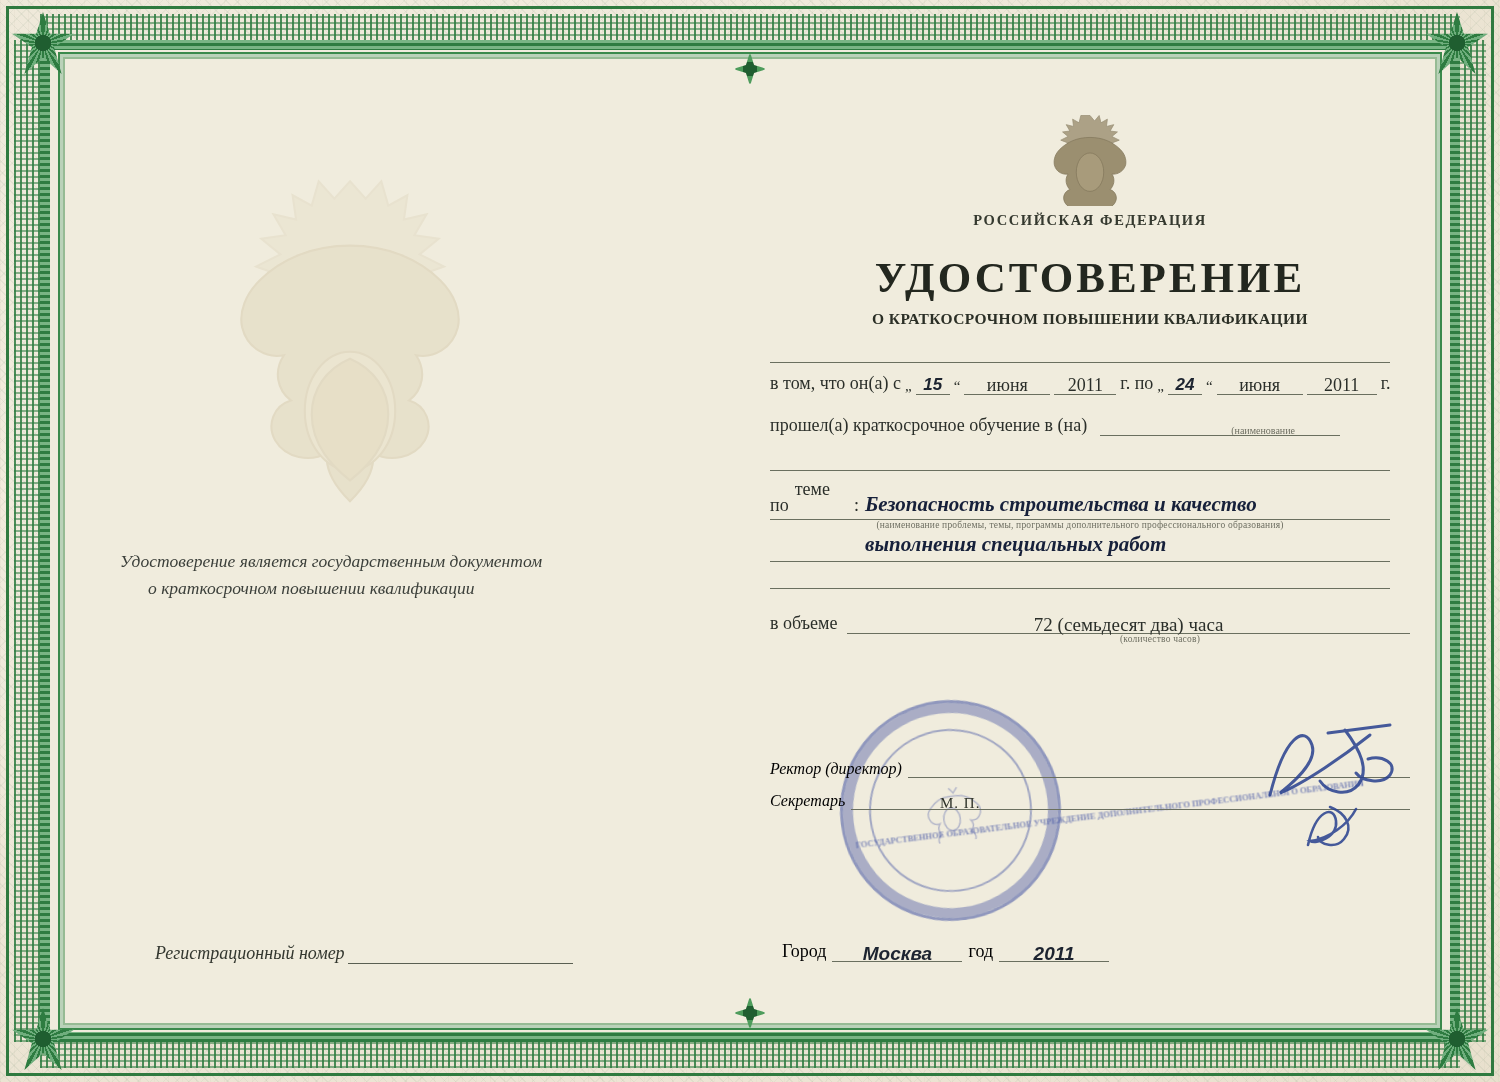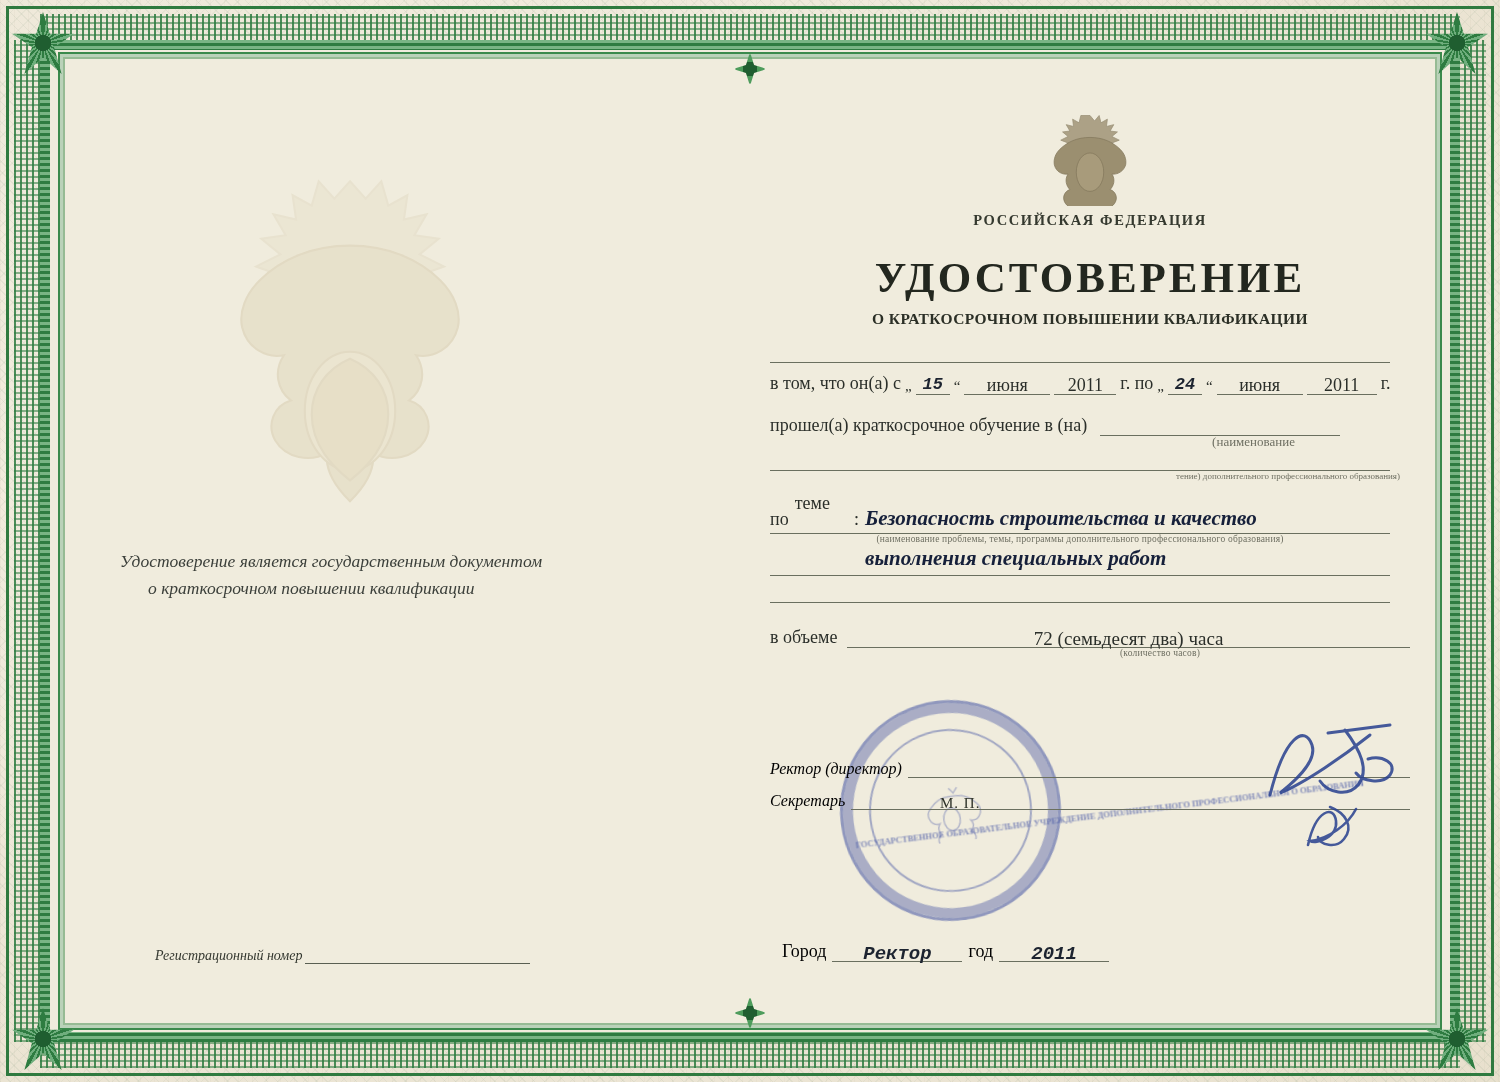--- a/index.html
+++ b/index.html
@@ -94,21 +94,21 @@
 
   
   .left-note{
     position:absolute;left:120px;top:548px;width:500px;
     font-family:"Liberation Serif", serif;
     font-size:17.5px;color:#3b3f3a;line-height:1.55;
     font-style:italic;
   }
   .reg{
     position:absolute;left:155px;bottom:118px;
-    font-size:14px;color:#33372f;font-style:italic;
+    font-size:18px;color:#33372f;font-style:italic;
     display:flex;align-items:flex-end;gap:3px;
   }
   .reg .line{display:inline-block;width:225px;border-bottom:1px solid #5a5f52;height:14px;}
 
   .right-col{
     position:absolute;left:770px;top:110px;width:640px;
     color:#2b2f2a;
   }
   .eagle-small{width:110px;height:96px;margin:0 auto;display:block;opacity:.85;}
   .rf{
@@ -129,21 +129,21 @@
     display:inline-block;border-bottom:1px solid #6a6f5f;height:19px;vertical-align:bottom;
   }
   .hint{
     font-size:9.5px;color:#6e6f62;text-align:center;letter-spacing:.2px;
   }
   .blankline{
     border-bottom:1px solid #6a6f5f;height:22px;margin-top:12px;
   }
 
   .handwriting{
-    font-family:Liberation Mono, monospace;
+    font-family:Liberation Sans, sans-serif;
     font-style:italic;font-weight:bold;color:#1d2430;
   }
   .topic{
     font-size:21px;font-style:italic;font-weight:bold;color:#16203a;
   }
 
   .sig-area{position:absolute;left:770px;top:760px;width:640px;}
   .sig-row{display:flex;align-items:flex-end;gap:6px;font-size:16px;font-style:italic;margin-bottom:14px;}
   .sig-row .ln{flex:1;border-bottom:1px solid #6a6f5f;height:16px;}
 
@@ -296,26 +296,23 @@
       <span class="ul handwriting" style="width:34px;text-align:center;font-size:17px;">24</span>
       <span style="font-size:15px;">“</span>
       <span class="ul" style="width:86px;text-align:center;">июня</span>
       <span class="ul" style="width:70px;text-align:center;">2011</span>
       <span>г.</span>
     </div>
 
     <div class="row" style="margin-top:20px;">
       <span>прошел(а) краткосрочное обучение в (на)</span>
       <span class="ul" style="width:240px;margin-left:8px;"></span>
-      <div style="position:absolute;right:115px;top:19px;font-size:13px;color:#6e6f62;">(наименование</div>
+      <div style="position:absolute;right:115px;top:10px;font-size:10px;color:#6e6f62;">(наименование</div>
     </div>
     <div class="blankline" style="width:620px;"></div>
-    <div style="position:relative;height:14px;">
-      <div style="position:absolute;right:10px;top:0;font-size:9px;color:#6e6f62;">тение) дополнительного профессионального образования)</div>
-    </div>
 
     <div class="row" style="margin-top:8px;display:flex;align-items:flex-end;gap:6px;">
       <span>по</span>
       <span style="margin-bottom:16px;">теме</span>
       <span style="margin-left:18px;">:</span>
       <span class="topic">Безопасность строительства и качество</span>
     </div>
     <div style="border-bottom:1px solid #6a6f5f;width:620px;margin-top:2px;"></div>
     <div class="hint" style="width:620px;">(наименование проблемы, темы, программы дополнительного профессионального образования)</div>
     <div class="topic" style="margin-top:2px;padding-left:95px;">выполнения специальных работ</div>
@@ -363,18 +360,18 @@
   </svg>
   <svg class="signature2" viewBox="0 0 90 70">
     <g fill="none" stroke="#27408f" stroke-width="2.6" stroke-linecap="round">
       <path d="M18 50 C26 14, 44 10, 46 26 C48 42, 26 50, 20 46 C38 44, 58 30, 66 14"></path>
       <path d="M40 12 C56 18, 64 32, 54 44 C46 54, 30 50, 28 42"></path>
     </g>
   </svg>
 
   <div class="city">
     <span>Город</span>
-    <span class="ln handwriting" style="width:130px;text-align:center;font-size:19px;">Ректор</span>
+    <span class="ln handwriting" style="width:130px;text-align:center;font-size:19px;">Москва</span>
     <span>год</span>
     <span class="ln handwriting" style="width:110px;text-align:center;font-size:19px;">2011</span>
   </div>
 
 </div>
 
 </body></html>

